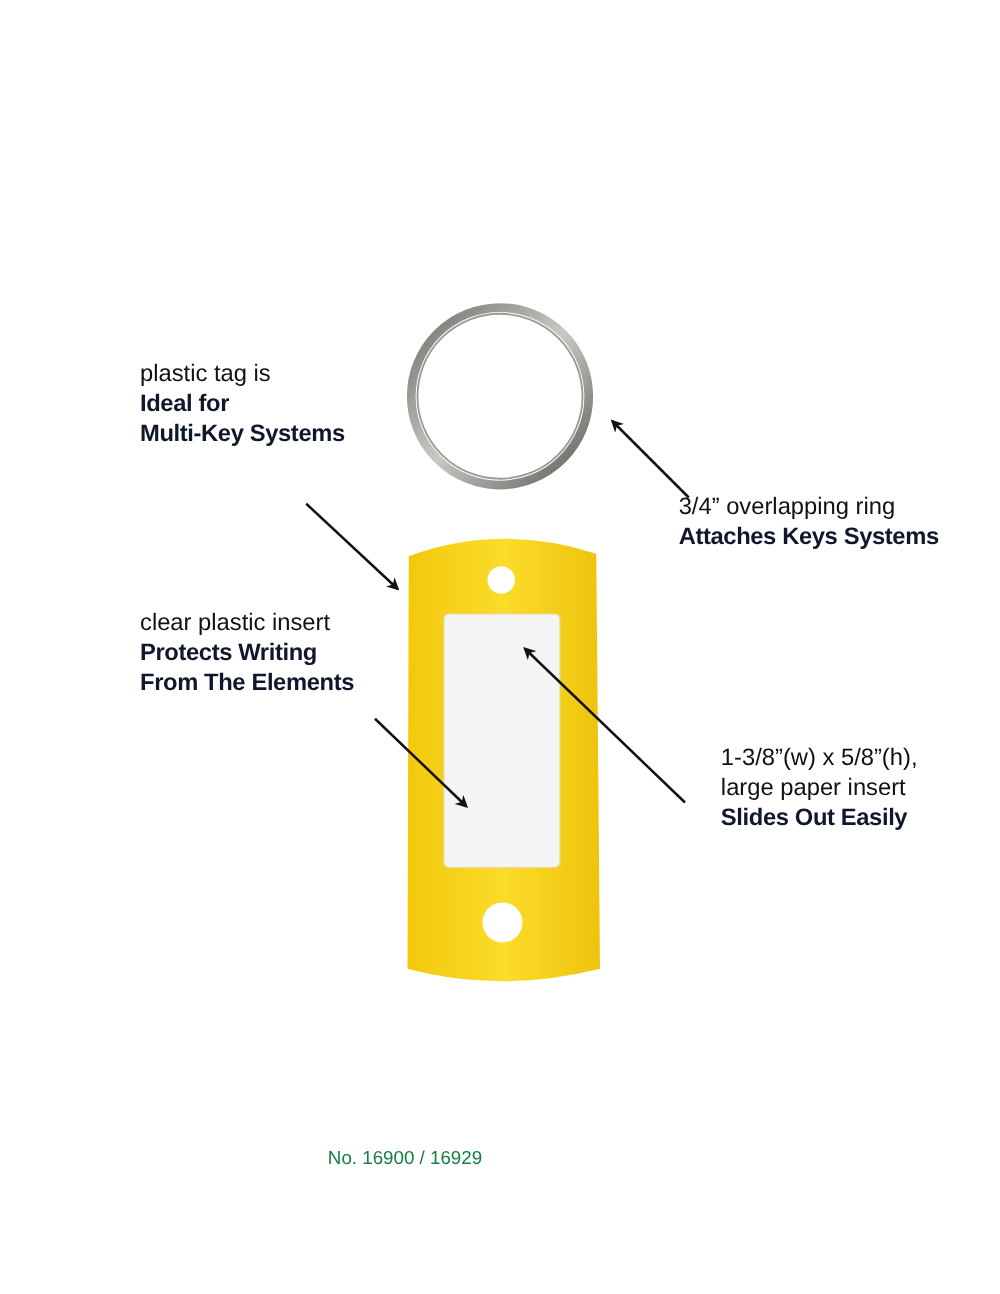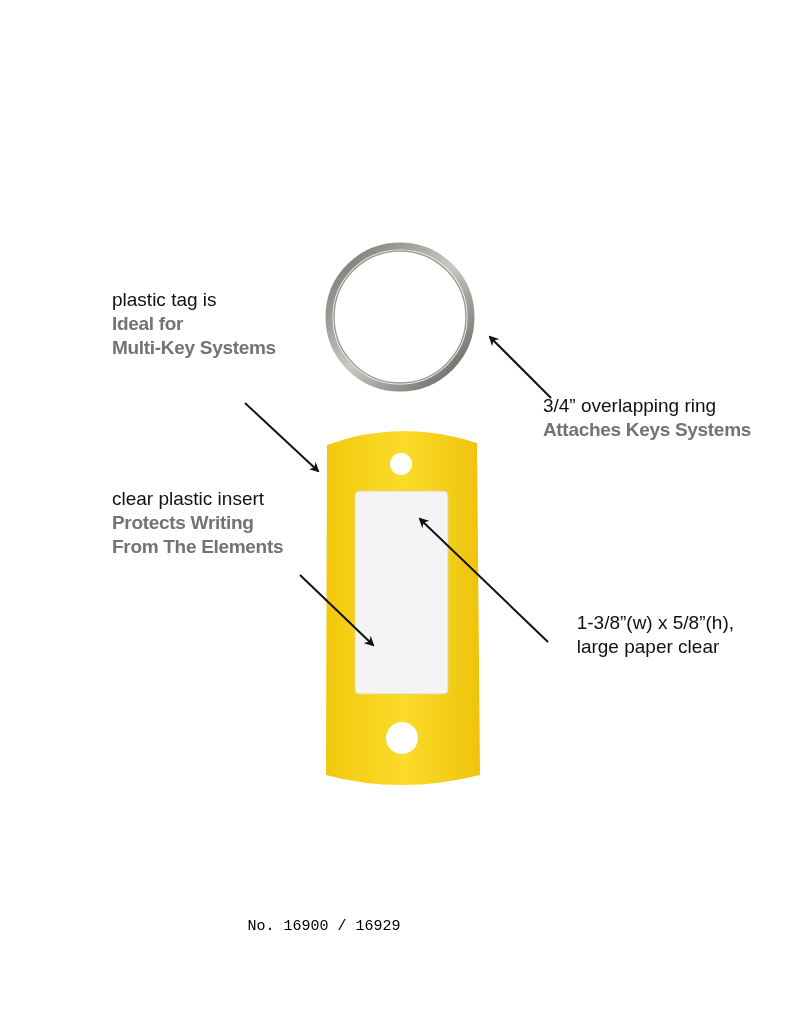--- a/index.html
+++ b/index.html
@@ -1,25 +1,25 @@
 <!DOCTYPE html>
 <html><head>
   <meta charset="utf-8">
   <style>
     html, body { margin: 0; padding: 0; background: #ffffff; }
     body { width: 800px; height: 1035px; position: relative; overflow: hidden;
       font-family: "Liberation Sans", "DejaVu Sans", sans-serif; }
     .callout { position: absolute; font-size: 19px; line-height: 24px; color: #111; }
-    .callout .hl { color: #737373; font-weight: bold; font-family: "Liberation Sans", sans-serif; letter-spacing: -0.3px; }
+    .callout .hl { color: #0f172a; font-weight: bold; font-family: "Liberation Sans", sans-serif; letter-spacing: -0.3px; }
     .right { text-align: left; }
     #c-tag { left: 112px; top: 288px; }
     #c-ring { right: 49px; top: 394px; }
     #c-insert { left: 112px; top: 487px; }
-    #c-paper { right: 66px; top: 595px; margin-top: 16px; }
-    .caption { position: absolute; left: 0; width: 648px; text-align: center; top: 918px; font-size: 15px; color: #000000; font-family: Liberation Mono, monospace; }
+    #c-paper { right: 66px; top: 595px; }
+    .caption { position: absolute; left: 0; width: 648px; text-align: center; top: 918px; font-size: 15px; color: #15803d; }
     svg.art { position: absolute; left: 0; top: 0; }
   </style>
 </head>
 <body>
 
 <svg class="art" width="800" height="1035" viewBox="0 0 800 1035">
   <defs>
     <marker id="ah" markerWidth="10" markerHeight="10" refX="8" refY="5" orient="auto" markerUnits="userSpaceOnUse">
       <path d="M0,0 L10,5 L0,10 L3,5 Z" fill="#111"></path>
     </marker>
@@ -65,16 +65,17 @@
 </div>
 
 <div class="callout" id="c-insert">
   <div>clear plastic insert</div>
   <div class="hl">Protects Writing</div>
   <div class="hl">From The Elements</div>
 </div>
 
 <div class="callout right" id="c-paper">
   <div>1-3/8”(w) x 5/8”(h),</div>
-  <div>large paper clear</div>
+  <div>large paper insert</div>
+  <div class="hl">Slides Out Easily</div>
 </div>
 
 <div class="caption">No. 16900 / 16929</div>
 
 </body></html>

